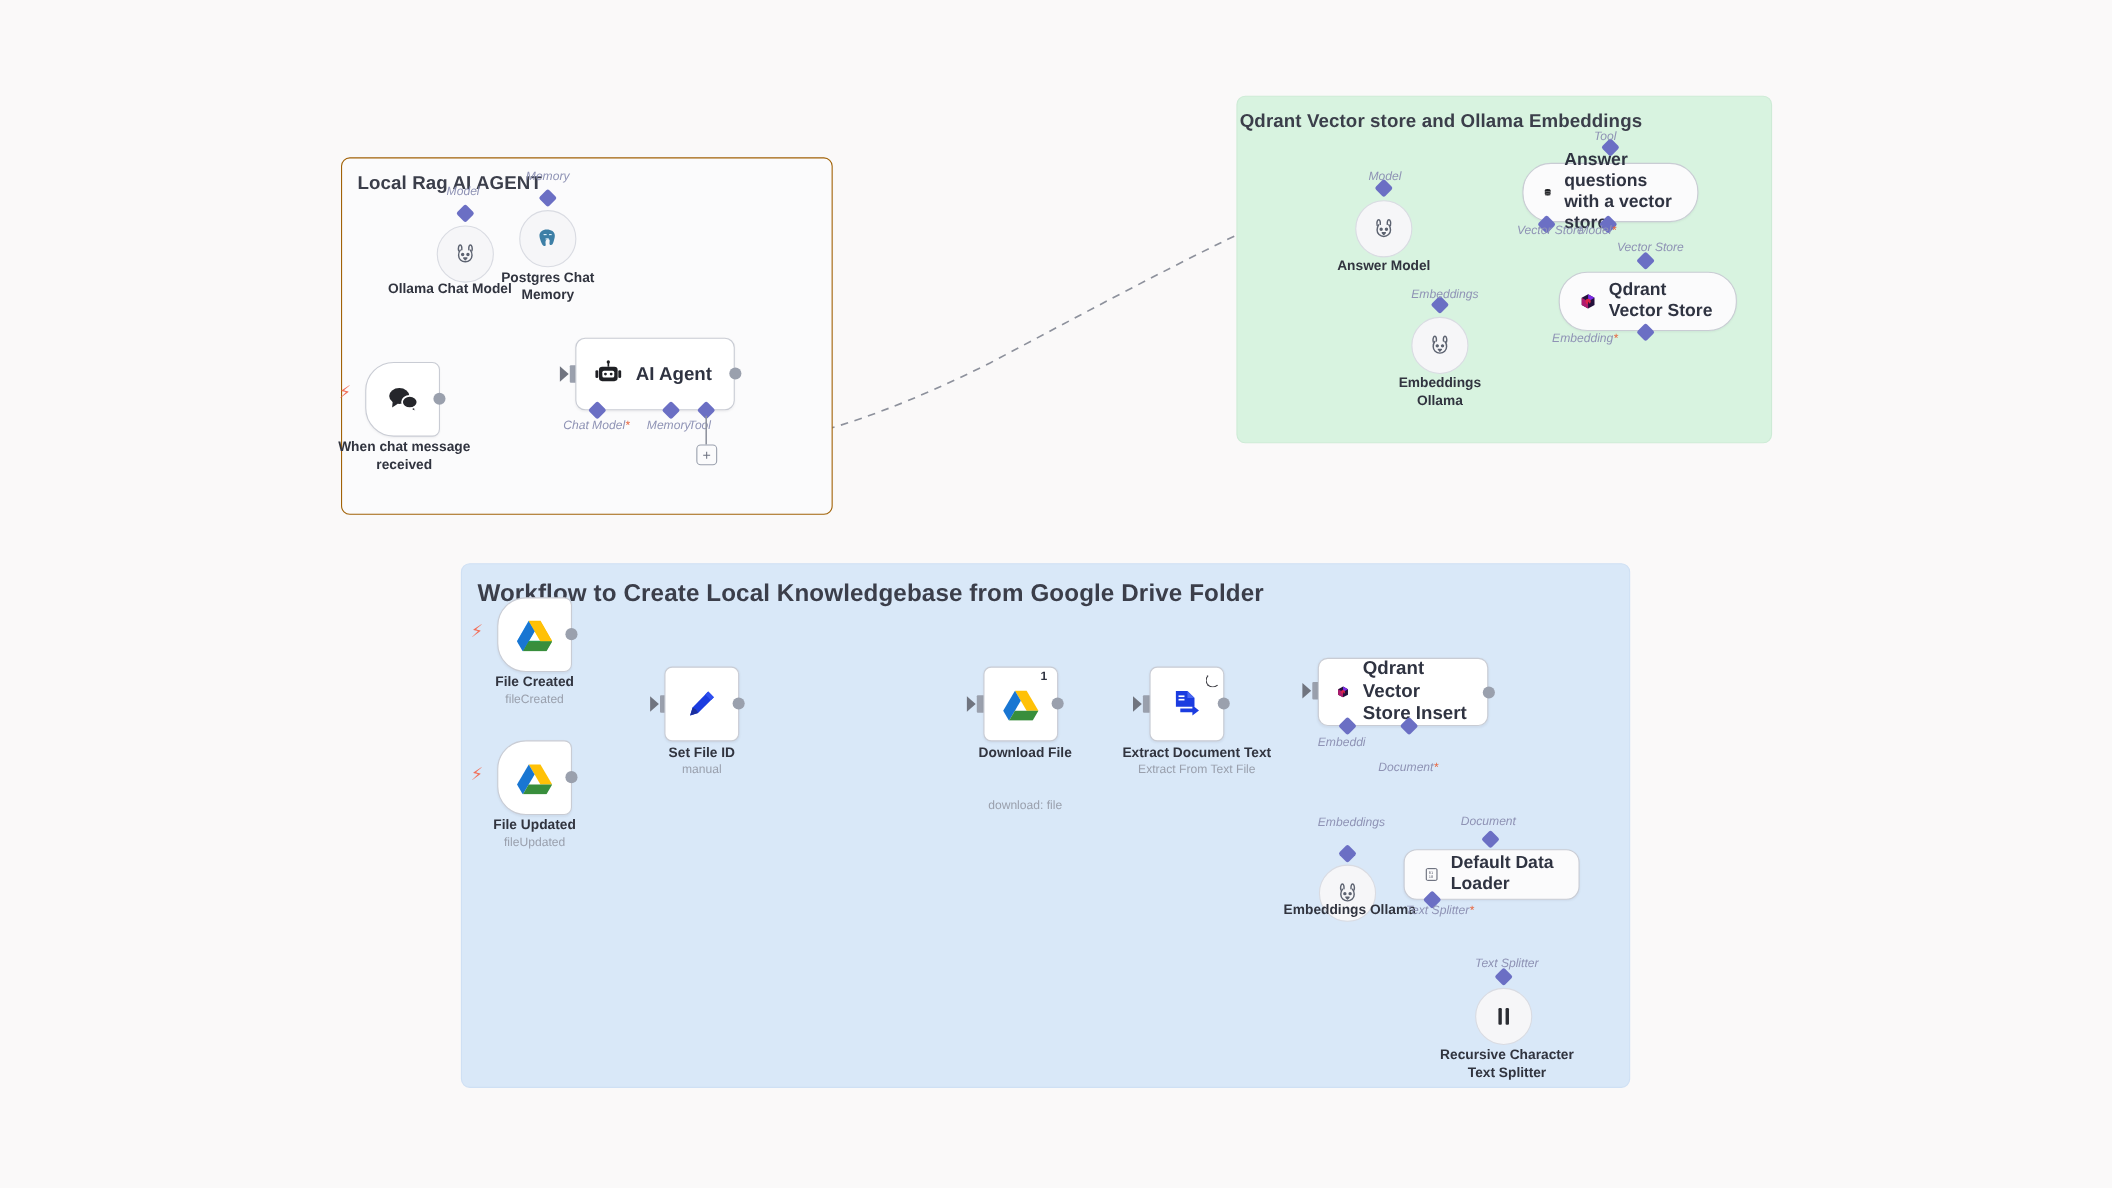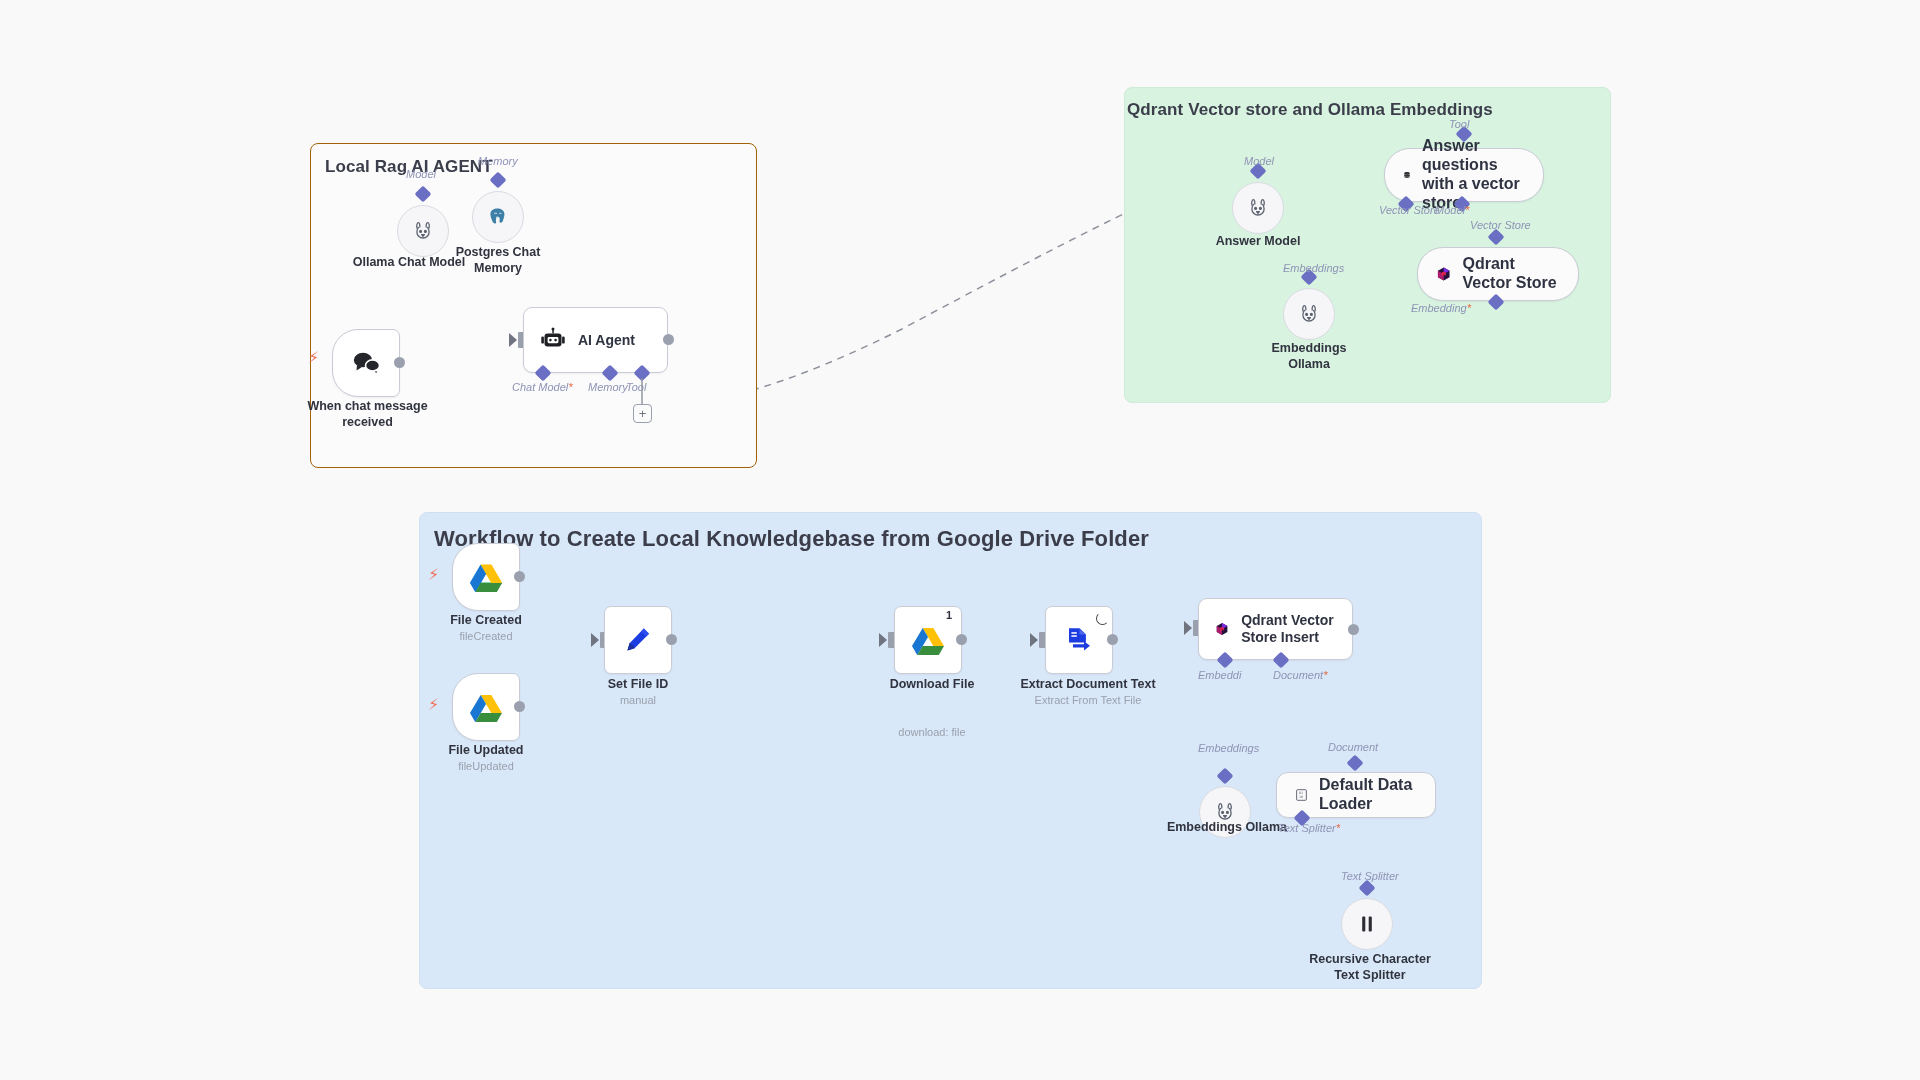--- a/index.html
+++ b/index.html
@@ -58,21 +58,21 @@
     background:#f6f6f8;border:1px solid #d9dbe2;
     display:flex;align-items:center;justify-content:center;
   }
 
   
   .rect{
     background:#fff;border:1px solid #c9ccd4;border-radius:9px;
     display:flex;align-items:center;gap:12px;padding:0 16px;
     box-shadow:0 1px 2px rgba(20,20,40,.05);
   }
-  .rect .rtxt{font-size:14px;color:#2f3341;font-weight:600;line-height:1.2;}
+  .rect .rtxt{font-size:17px;color:#2f3341;font-weight:600;line-height:1.2;}
 
   
   .cap{
     position:absolute;text-align:center;color:#31343f;
     font-size:12.5px;font-weight:700;line-height:1.25;white-space:pre-line;
   }
   .subcap{
     position:absolute;text-align:center;color:#9aa0ad;
     font-size:11px;font-weight:400;line-height:1.2;white-space:nowrap;
   }
@@ -358,21 +358,21 @@
       <path d="M12 12l2.6 3.6h-2.6z" fill="#24113c"></path>
     </svg>
     <div class="rtxt">Qdrant Vector
 Store Insert</div>
   </div>
   <div class="dot" style="left:1348px;top:624px;"></div>
 
   <div class="diam" style="left:1219px;top:654px;"></div>
   <div class="conlabel" style="left:1198px;top:669px;"><span>Embeddi</span></div>
   <div class="diam" style="left:1275px;top:654px;"></div>
-  <div class="conlabel" style="left:1253px;top:669px;margin-left:20px;"><span>Document</span><span class="req">*</span></div>
+  <div class="conlabel" style="left:1253px;top:692px;"><span>Document</span><span class="req">*</span></div>
 
   <div class="diam" style="left:1219px;top:770px;"></div>
   <div class="conlabel" style="left:1198px;top:742px;"><span>Embeddings</span></div>
   <div class="node circ" style="left:1199px;top:786px;">
     <svg width="24" height="24" viewBox="0 0 24 24">
       <g fill="none" stroke="#5c6270" stroke-width="1.3" stroke-linecap="round" stroke-linejoin="round">
         <path d="M6 9c-.8-2.6.2-5.3 1.4-5.3C8.6 3.7 9 6 8.8 8"></path>
         <path d="M18 9c.8-2.6-.2-5.3-1.4-5.3C15.4 3.7 15 6 15.2 8"></path>
         <path d="M7.4 8.4c-1 1.3-1.5 3-1.5 4.6 0 3.4 2.7 6 6.1 6s6.1-2.6 6.1-6c0-1.6-.5-3.3-1.5-4.6"></path>
         <circle cx="9.6" cy="12.4" r=".9" fill="#5c6270"></circle>

